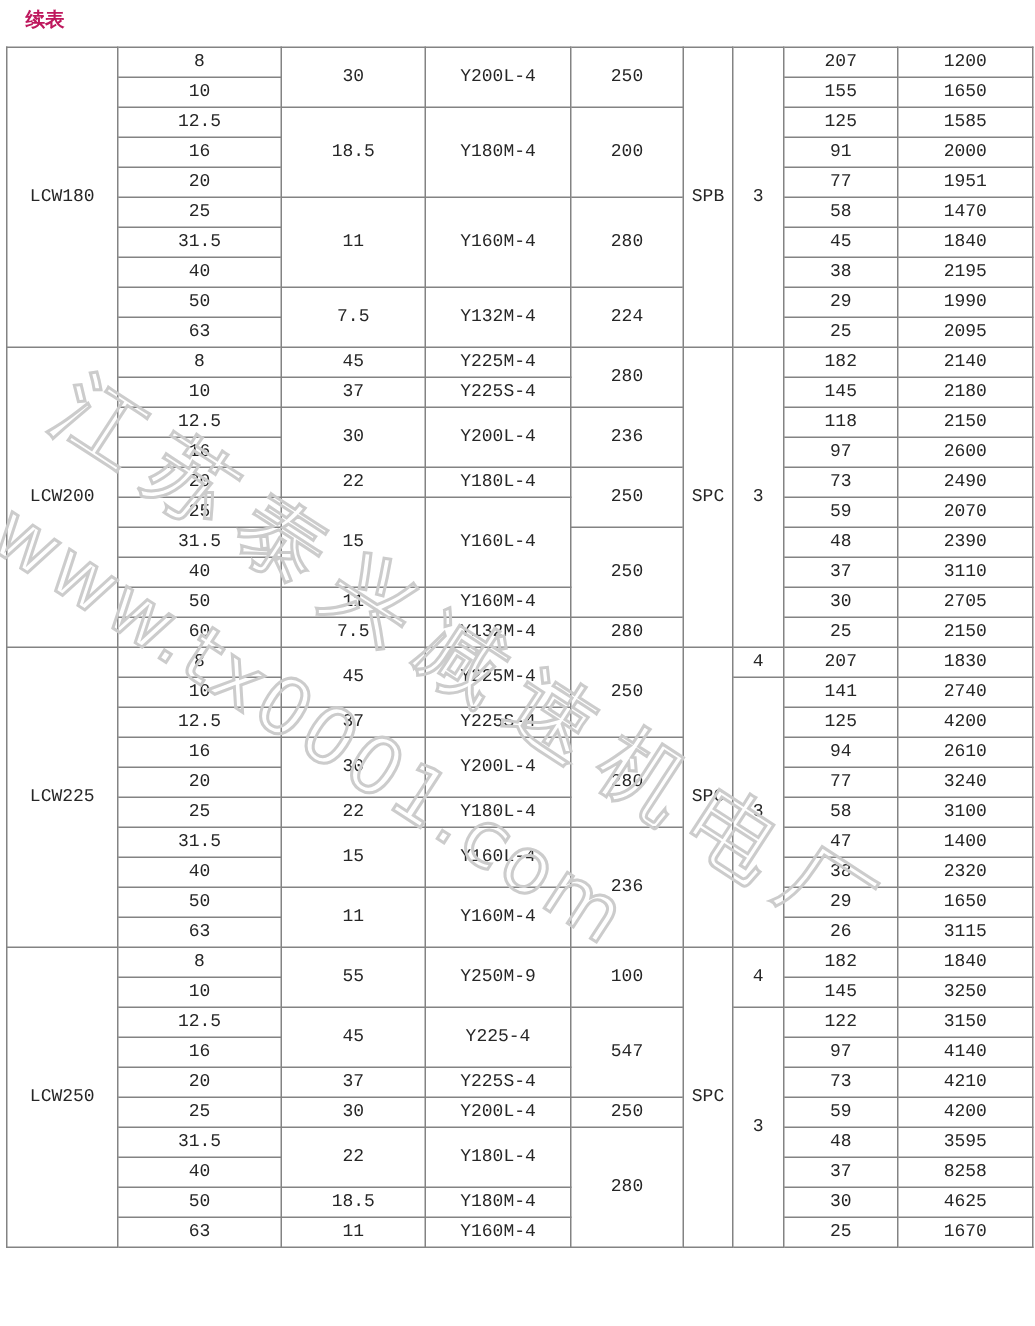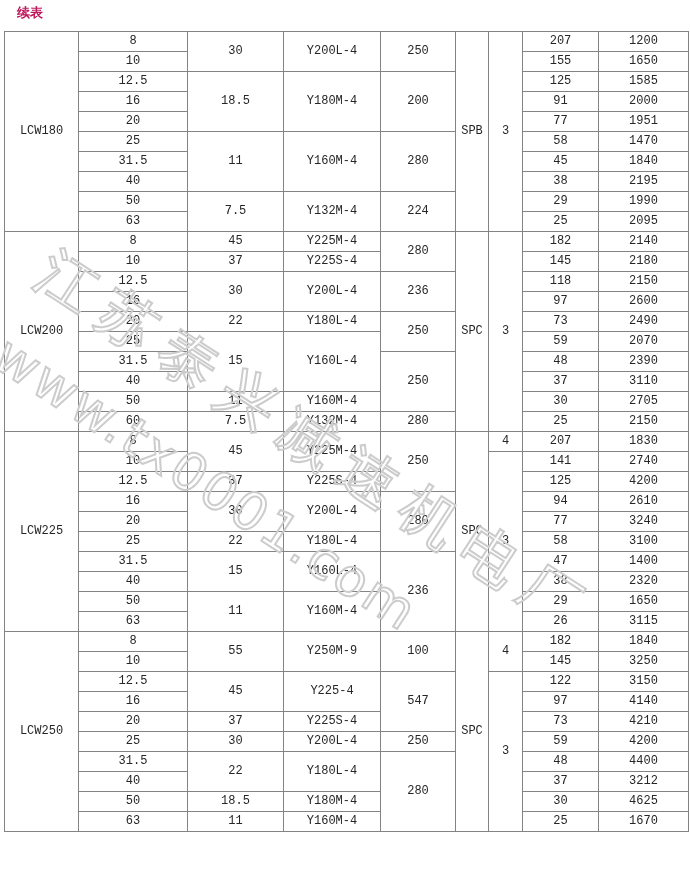--- a/index.html
+++ b/index.html
@@ -311,26 +311,26 @@
         <td>250</td>
         <td>59</td>
         <td>4200</td>
       </tr>
       <tr>
         <td>31.5</td>
         <td rowspan="2">22</td>
         <td rowspan="2">Y180L-4</td>
         <td rowspan="4">280</td>
         <td>48</td>
-        <td>4400</td>
+        <td>3595</td>
       </tr>
       <tr>
         <td>40</td>
         <td>37</td>
-        <td>3212</td>
+        <td>8258</td>
       </tr>
       <tr>
         <td>50</td>
         <td>18.5</td>
         <td>Y180M-4</td>
         <td>30</td>
         <td>4625</td>
       </tr>
       <tr>
         <td>63</td>

